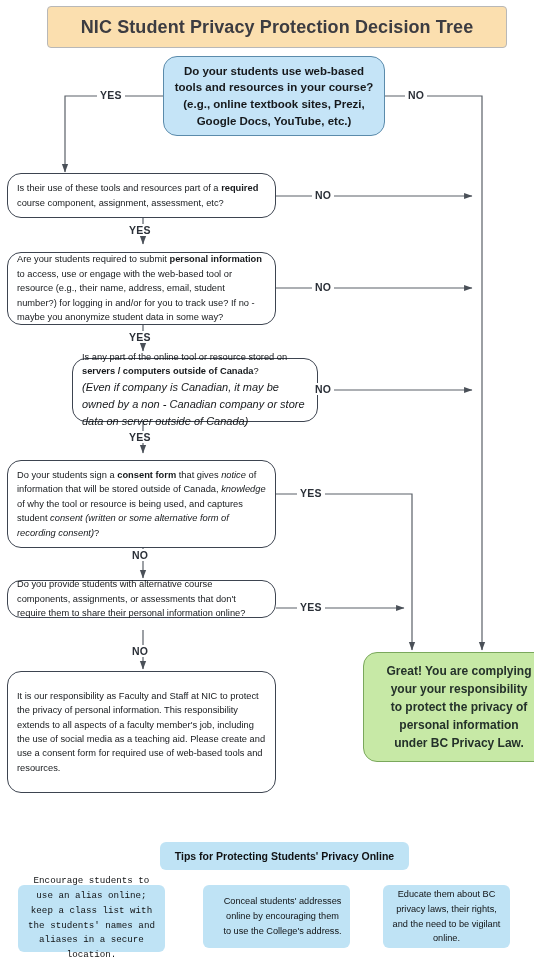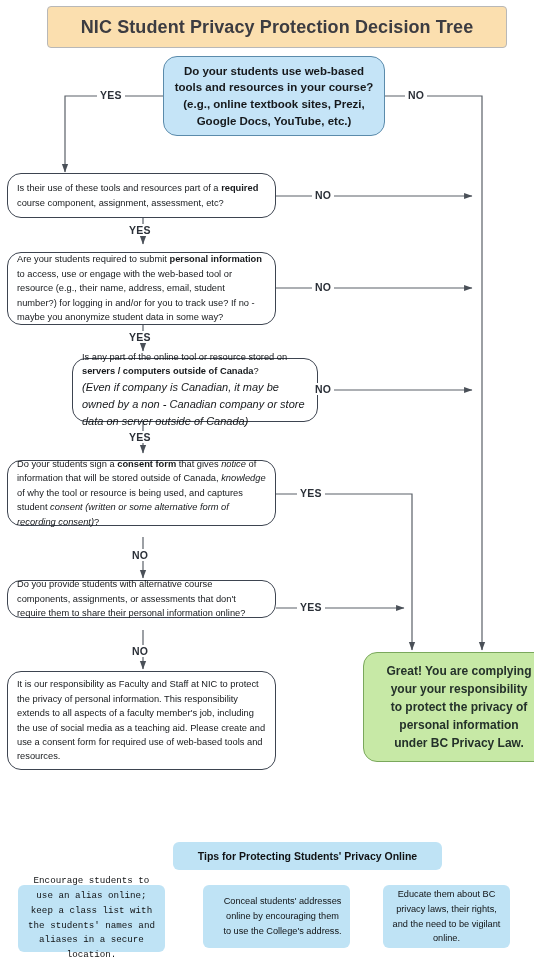--- a/index.html
+++ b/index.html
@@ -183,31 +183,31 @@
     </div>
   </div>
 
   <div class="node decision-box" style="left:24px; top:358px; width:246px; height:64px;margin-left:48px;">
     <div>
       <span>Is any part of the online tool or resource stored on </span><b>servers / computers outside of Canada</b><span>?</span>
       <i style="display:block; font-size:11px;">(Even if company is Canadian, it may be owned by a non - Canadian company or store data on server outside of Canada)</i>
     </div>
   </div>
 
-  <div class="node decision-box" style="left:7px; top:460px; width:269px; height:66px;">
+  <div class="node decision-box" style="left:7px; top:460px; width:269px; height:88px;">
     <div>
       <span>Do your students sign a </span><b>consent form</b><span> that gives </span><i>notice</i><span> of information that will be stored outside of Canada, </span><i>knowledge</i><span> of why the tool or resource is being used, and captures student </span><i>consent (written or some alternative form of recording consent)</i><span>?</span>
     </div>
   </div>
 
   <div class="node decision-box" style="left:7px; top:580px; width:269px; height:38px;">
     <div>Do you provide students with alternative course components, assignments, or assessments that don't require them to share their personal information online?</div>
   </div>
 
-  <div class="node decision-box" style="left:7px; top:671px; width:269px; height:99px;">
+  <div class="node decision-box" style="left:7px; top:671px; width:269px; height:122px;">
     <div>It is our responsibility as Faculty and Staff at NIC to protect the privacy of personal  information. This responsibility extends to all aspects of a faculty member's job, including the use of social media as a teaching aid. Please create and use a consent form for required use of web-based tools and resources.</div>
   </div>
 
   <div class="node terminal-box" style="left:363px; top:652px; width:192px; height:110px;">
     <div>Great! You are complying</div>
     <div>your your responsibility</div>
     <div>to protect the privacy of</div>
     <div>personal information</div>
     <div>under BC Privacy Law.</div>
   </div>
@@ -223,21 +223,21 @@
 
   <span class="edge-label" style="left:126px; top:431px;">YES</span>
   <span class="edge-label" style="left:312px; top:383px;">NO</span>
 
   <span class="edge-label" style="left:129px; top:549px;">NO</span>
   <span class="edge-label" style="left:297px; top:487px;">YES</span>
 
   <span class="edge-label" style="left:129px; top:645px;">NO</span>
   <span class="edge-label" style="left:297px; top:601px;">YES</span>
 
-  <div class="tips-header" style="left:173px; top:842px; width:269px; height:28px;">
+  <div class="tips-header" style="left:160px; top:842px; width:249px; height:28px;">
     <span>Tips for Protecting Students' Privacy Online</span>
   </div>
 
   <div class="tip-box" style="left:18px; top:885px; width:147px; height:67px;font-family:Liberation Mono, monospace;">
     <span>Encourage students to use an alias online; keep a class list with the students' names and aliases in a secure location.</span>
   </div>
   <div class="tip-box" style="left:203px; top:885px; width:147px; height:63px;padding-left:19px;">
     <span>Conceal students' addresses online by encouraging them to use the College's address.</span>
   </div>
   <div class="tip-box" style="left:383px; top:885px; width:127px; height:63px;">

